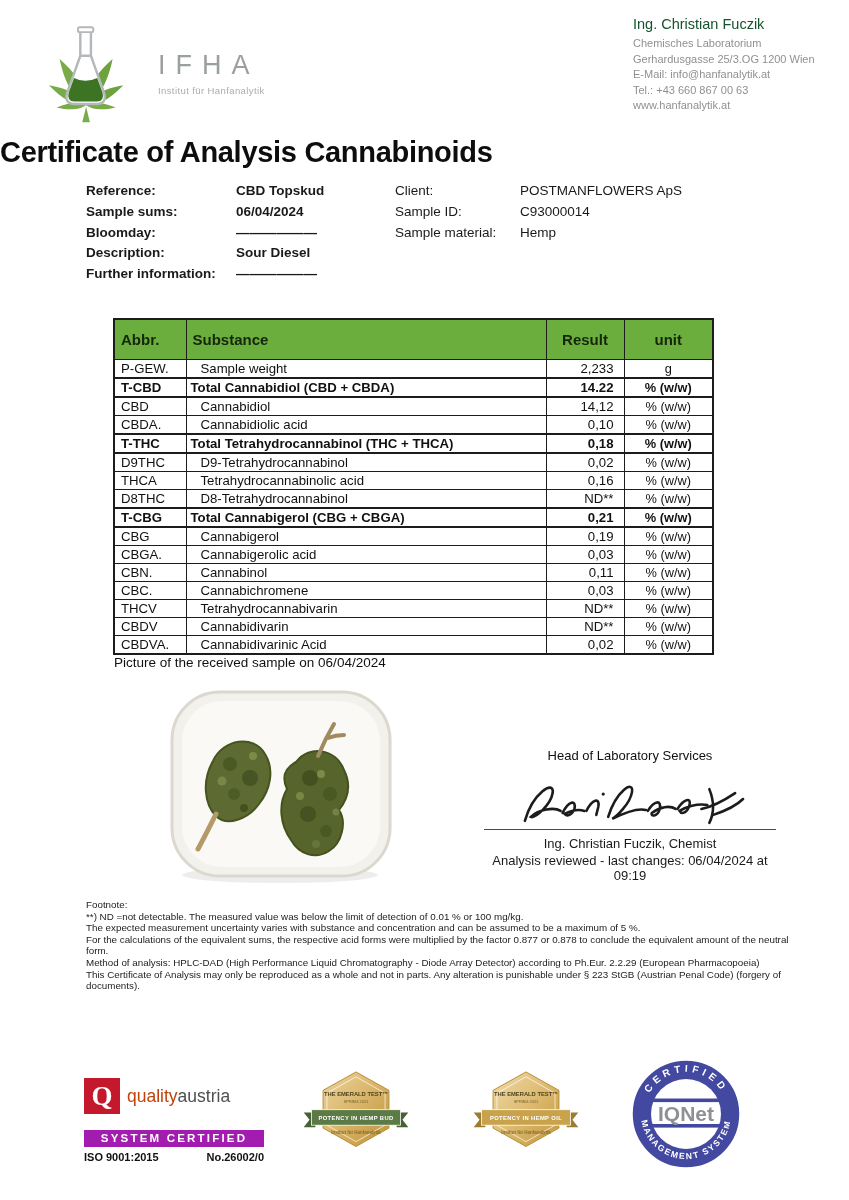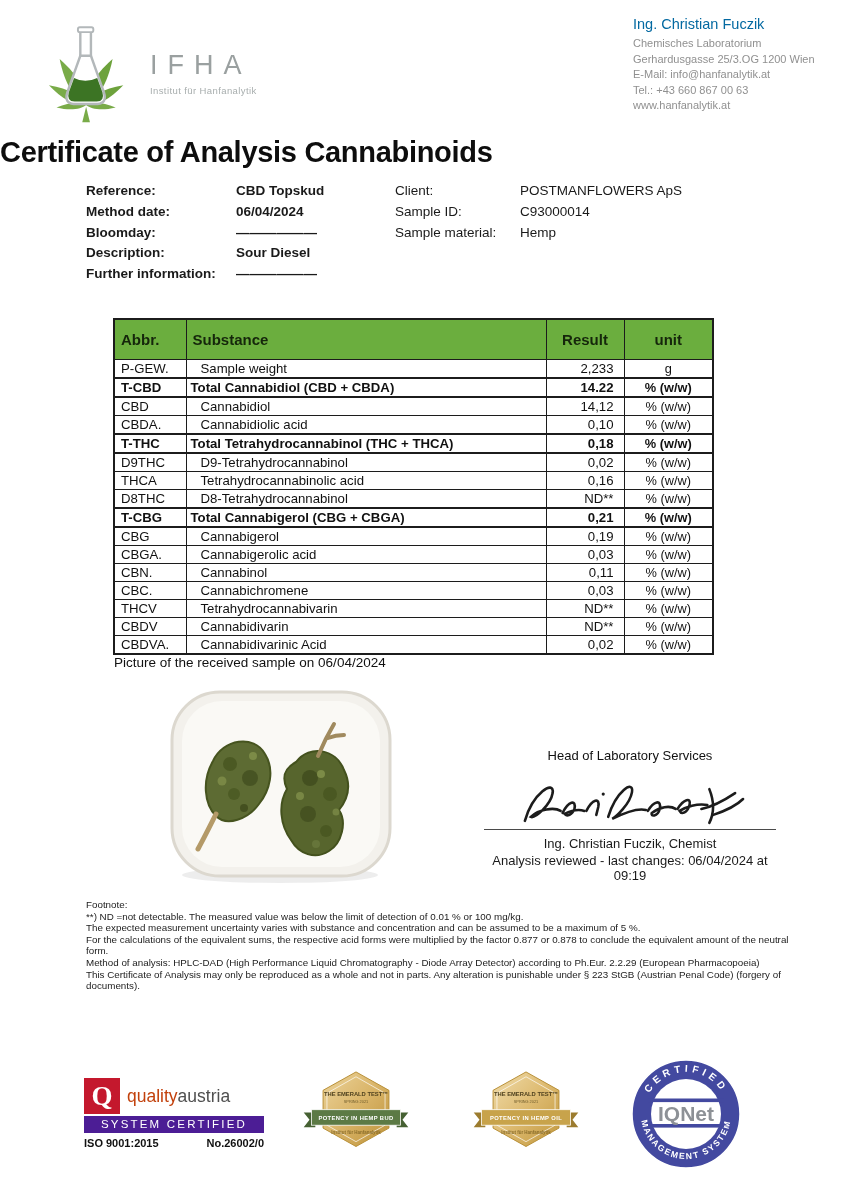--- a/index.html
+++ b/index.html
@@ -3,25 +3,25 @@
 <meta charset="utf-8">
 <style>
   * { margin:0; padding:0; box-sizing:border-box; }
   html,body { background:#ffffff; }
   body { font-family:"Liberation Sans", sans-serif; color:#1a1a1a; }
   .page { position:relative; width:849px; height:1200px; background:#fff; overflow:hidden; margin:0 auto; }
 
   
   .logo-block { position:absolute; left:28px; top:22px; display:flex; align-items:flex-start; }
   .logo-svg { width:122px; height:108px; }
-  .logo-text { margin-top:28px; margin-left:0; }
+  .logo-text { margin-top:28px; margin-left:8px; }
   .logo-brand { font-size:27px; color:#9aa0a0; letter-spacing:10px; font-weight:400; }
   .logo-sub { font-size:9.5px; color:#a8aeae; margin-top:4px; letter-spacing:0.4px; }
   .contact-block { position:absolute; left:633px; top:16px; }
-  .contact-name { font-size:14.5px; color:#0369a1; margin-bottom:4px; }
+  .contact-name { font-size:14.5px; color:#14532d; margin-bottom:4px; }
   .contact-line { font-size:11px; color:#909090; line-height:15.6px; }
 
   
   .title { position:absolute; top:136px; left:0; width:100%; text-align:left;
            font-size:29px; font-weight:bold; letter-spacing:-0.3px; color:#0d0d0d; }
 
   
   .info-col { position:absolute; top:181px; font-size:13.5px; }
   .info-col.left  { left:86px;font-weight:bold; }
   .info-col.right { left:395px; }
@@ -66,21 +66,21 @@
   
   .badges { position:absolute; left:0; top:1056px; width:849px; height:120px; }
   .qa-block { position:absolute; left:84px; top:22px; width:180px; }
   .qa-top { display:flex; align-items:center; }
   .qa-q { width:36px; height:36px; background:#c4182d; color:#fff; font-weight:bold;
           font-size:27px; display:flex; align-items:center; justify-content:center;
           font-family:"Liberation Serif", serif; }
   .qa-brand { margin-left:7px; font-size:17.5px; white-space:nowrap; }
   .qa-brand .b { font-weight:normal; color:#c2410c; }
   .qa-brand .l { color:#4f4f4f; }
-  .qa-banner { margin-top:2px; background:#4c1d95; color:#fff; font-weight:normal;
+  .qa-banner { margin-top:16px; background:#a21caf; color:#fff; font-weight:bold;
                font-size:11.5px; letter-spacing:2.2px; text-align:center; padding:2px 0 3px 0; }
   .qa-iso { display:flex; justify-content:space-between; font-weight:bold; font-size:11px;
             margin-top:4px; color:#111; }
   .emerald { position:absolute; top:14px; width:112px; height:92px; }
   .emerald.bud { left:300px; }
   .emerald.oil { left:470px; }
   .iqnet { position:absolute; left:630px; top:2px; width:112px; height:112px; }
 </style>
 </head>
 <body>
@@ -125,21 +125,21 @@
   </div>
 
   <div class="title">Certificate of Analysis Cannabinoids</div>
 
   <div class="info-col left">
     <div class="info-row">
         <div class="info-label">Reference:</div>
         <div class="info-value">CBD Topskud</div>
       </div>
     <div class="info-row">
-        <div class="info-label">Method date:</div>
+        <div class="info-label">Sample sums:</div>
         <div class="info-value">06/04/2024</div>
       </div>
     <div class="info-row">
         <div class="info-label">Bloomday:</div>
         <div class="info-value">——————</div>
       </div>
     <div class="info-row">
         <div class="info-label">Description:</div>
         <div class="info-value">Sour Diesel</div>
       </div>

